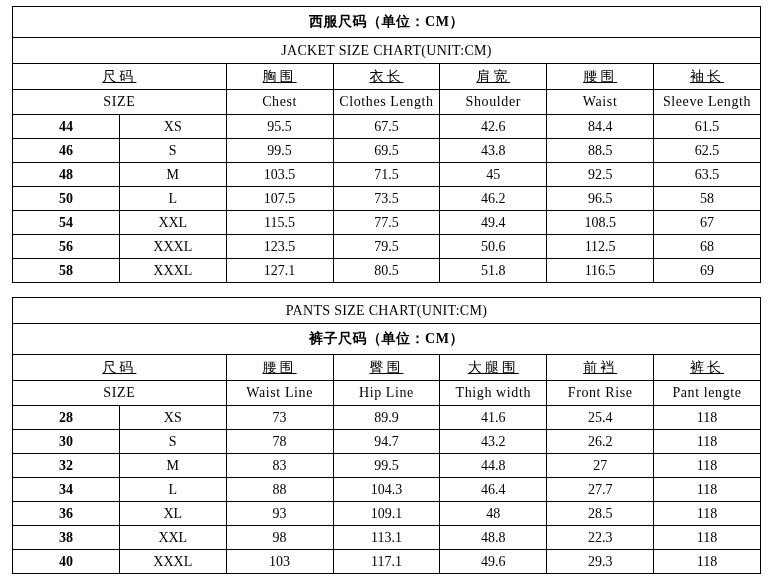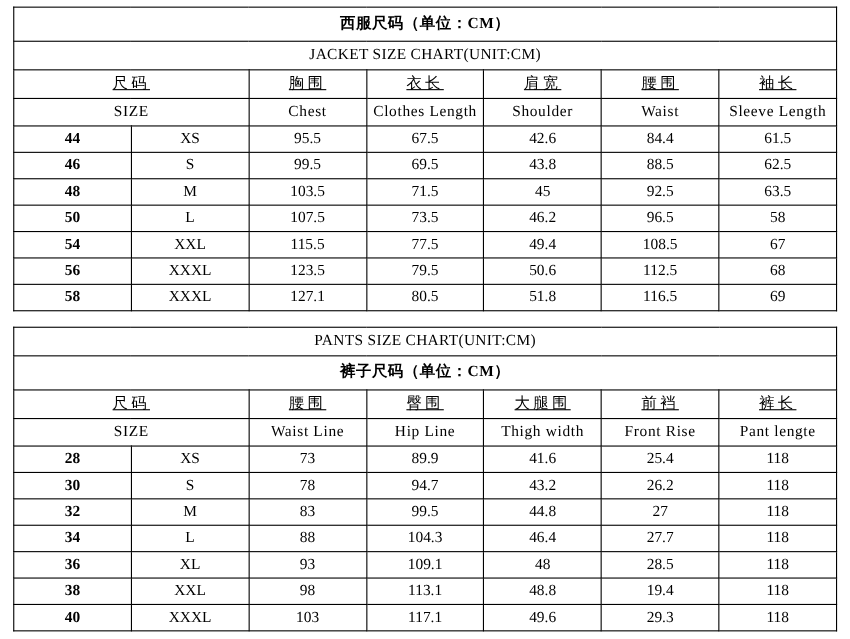--- a/index.html
+++ b/index.html
@@ -245,21 +245,21 @@
         <td>48</td>
         <td>28.5</td>
         <td>118</td>
       </tr>
       <tr>
         <td class="col-num data-num">38</td>
         <td class="col-sz data-sz">XXL</td>
         <td>98</td>
         <td>113.1</td>
         <td>48.8</td>
-        <td>19.4</td>
+        <td>22.3</td>
         <td>118</td>
       </tr>
       <tr>
         <td class="col-num data-num">40</td>
         <td class="col-sz data-sz">XXXL</td>
         <td>103</td>
         <td>117.1</td>
         <td>49.6</td>
         <td>29.3</td>
         <td>118</td>

